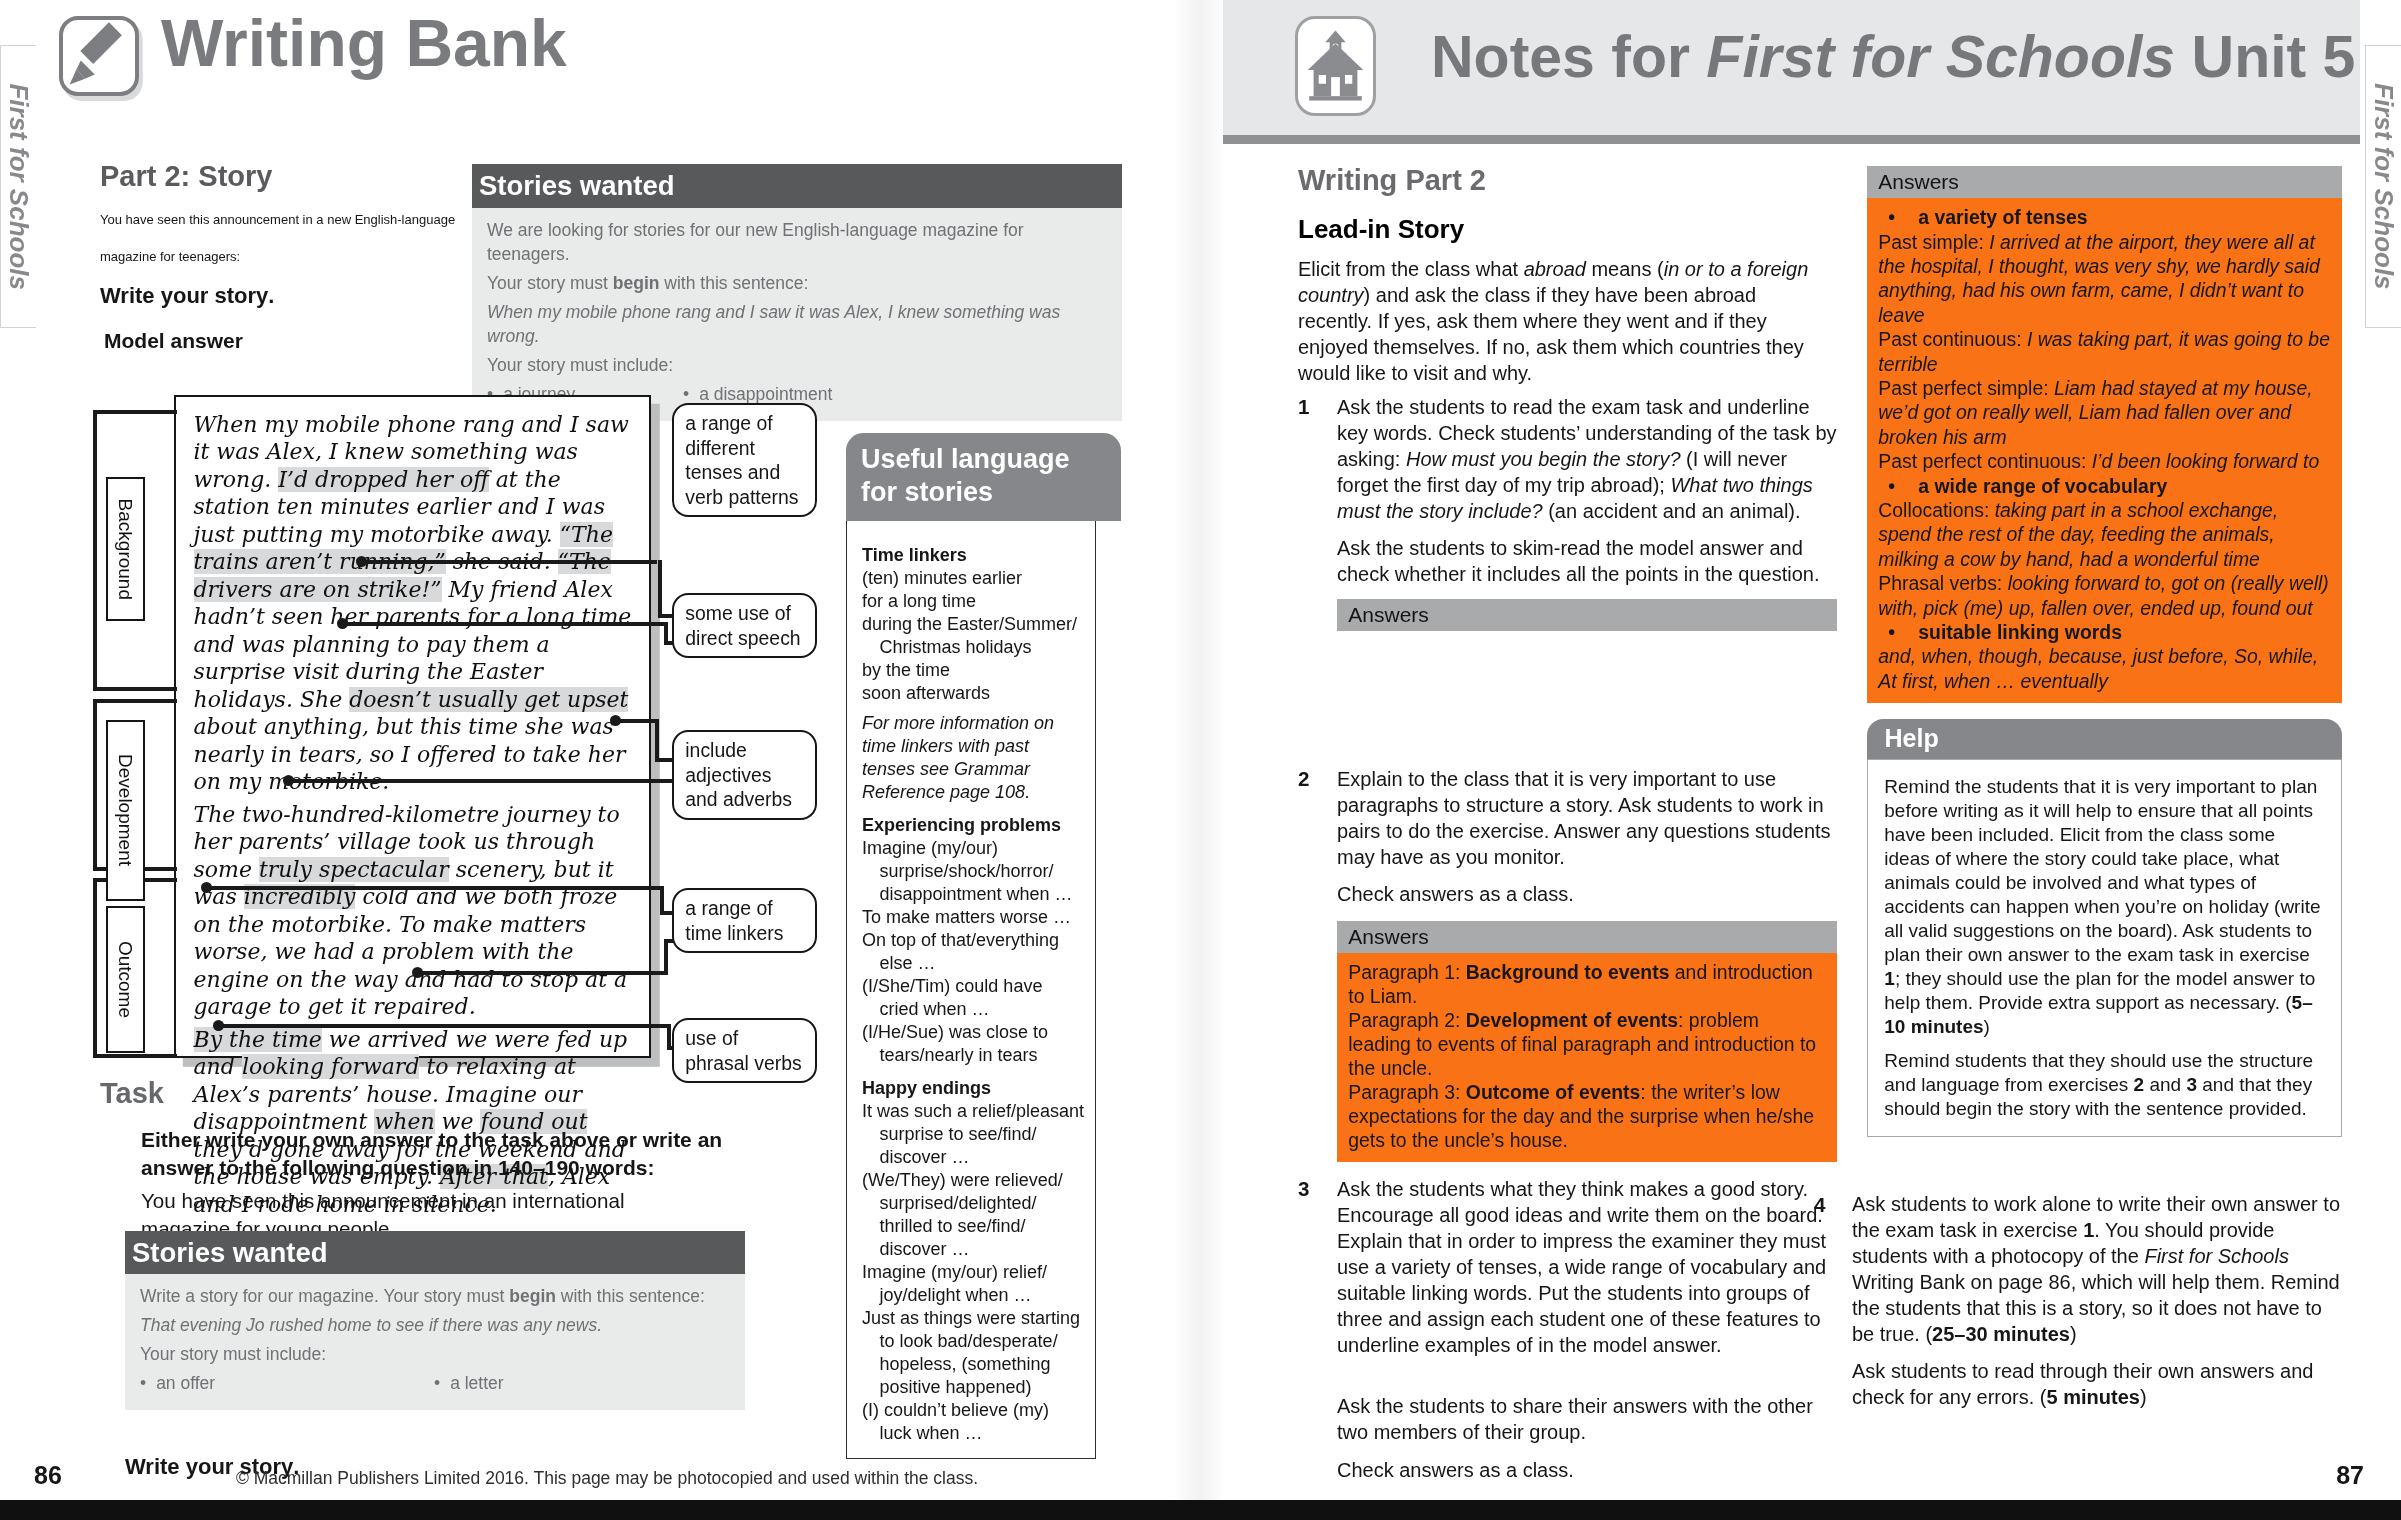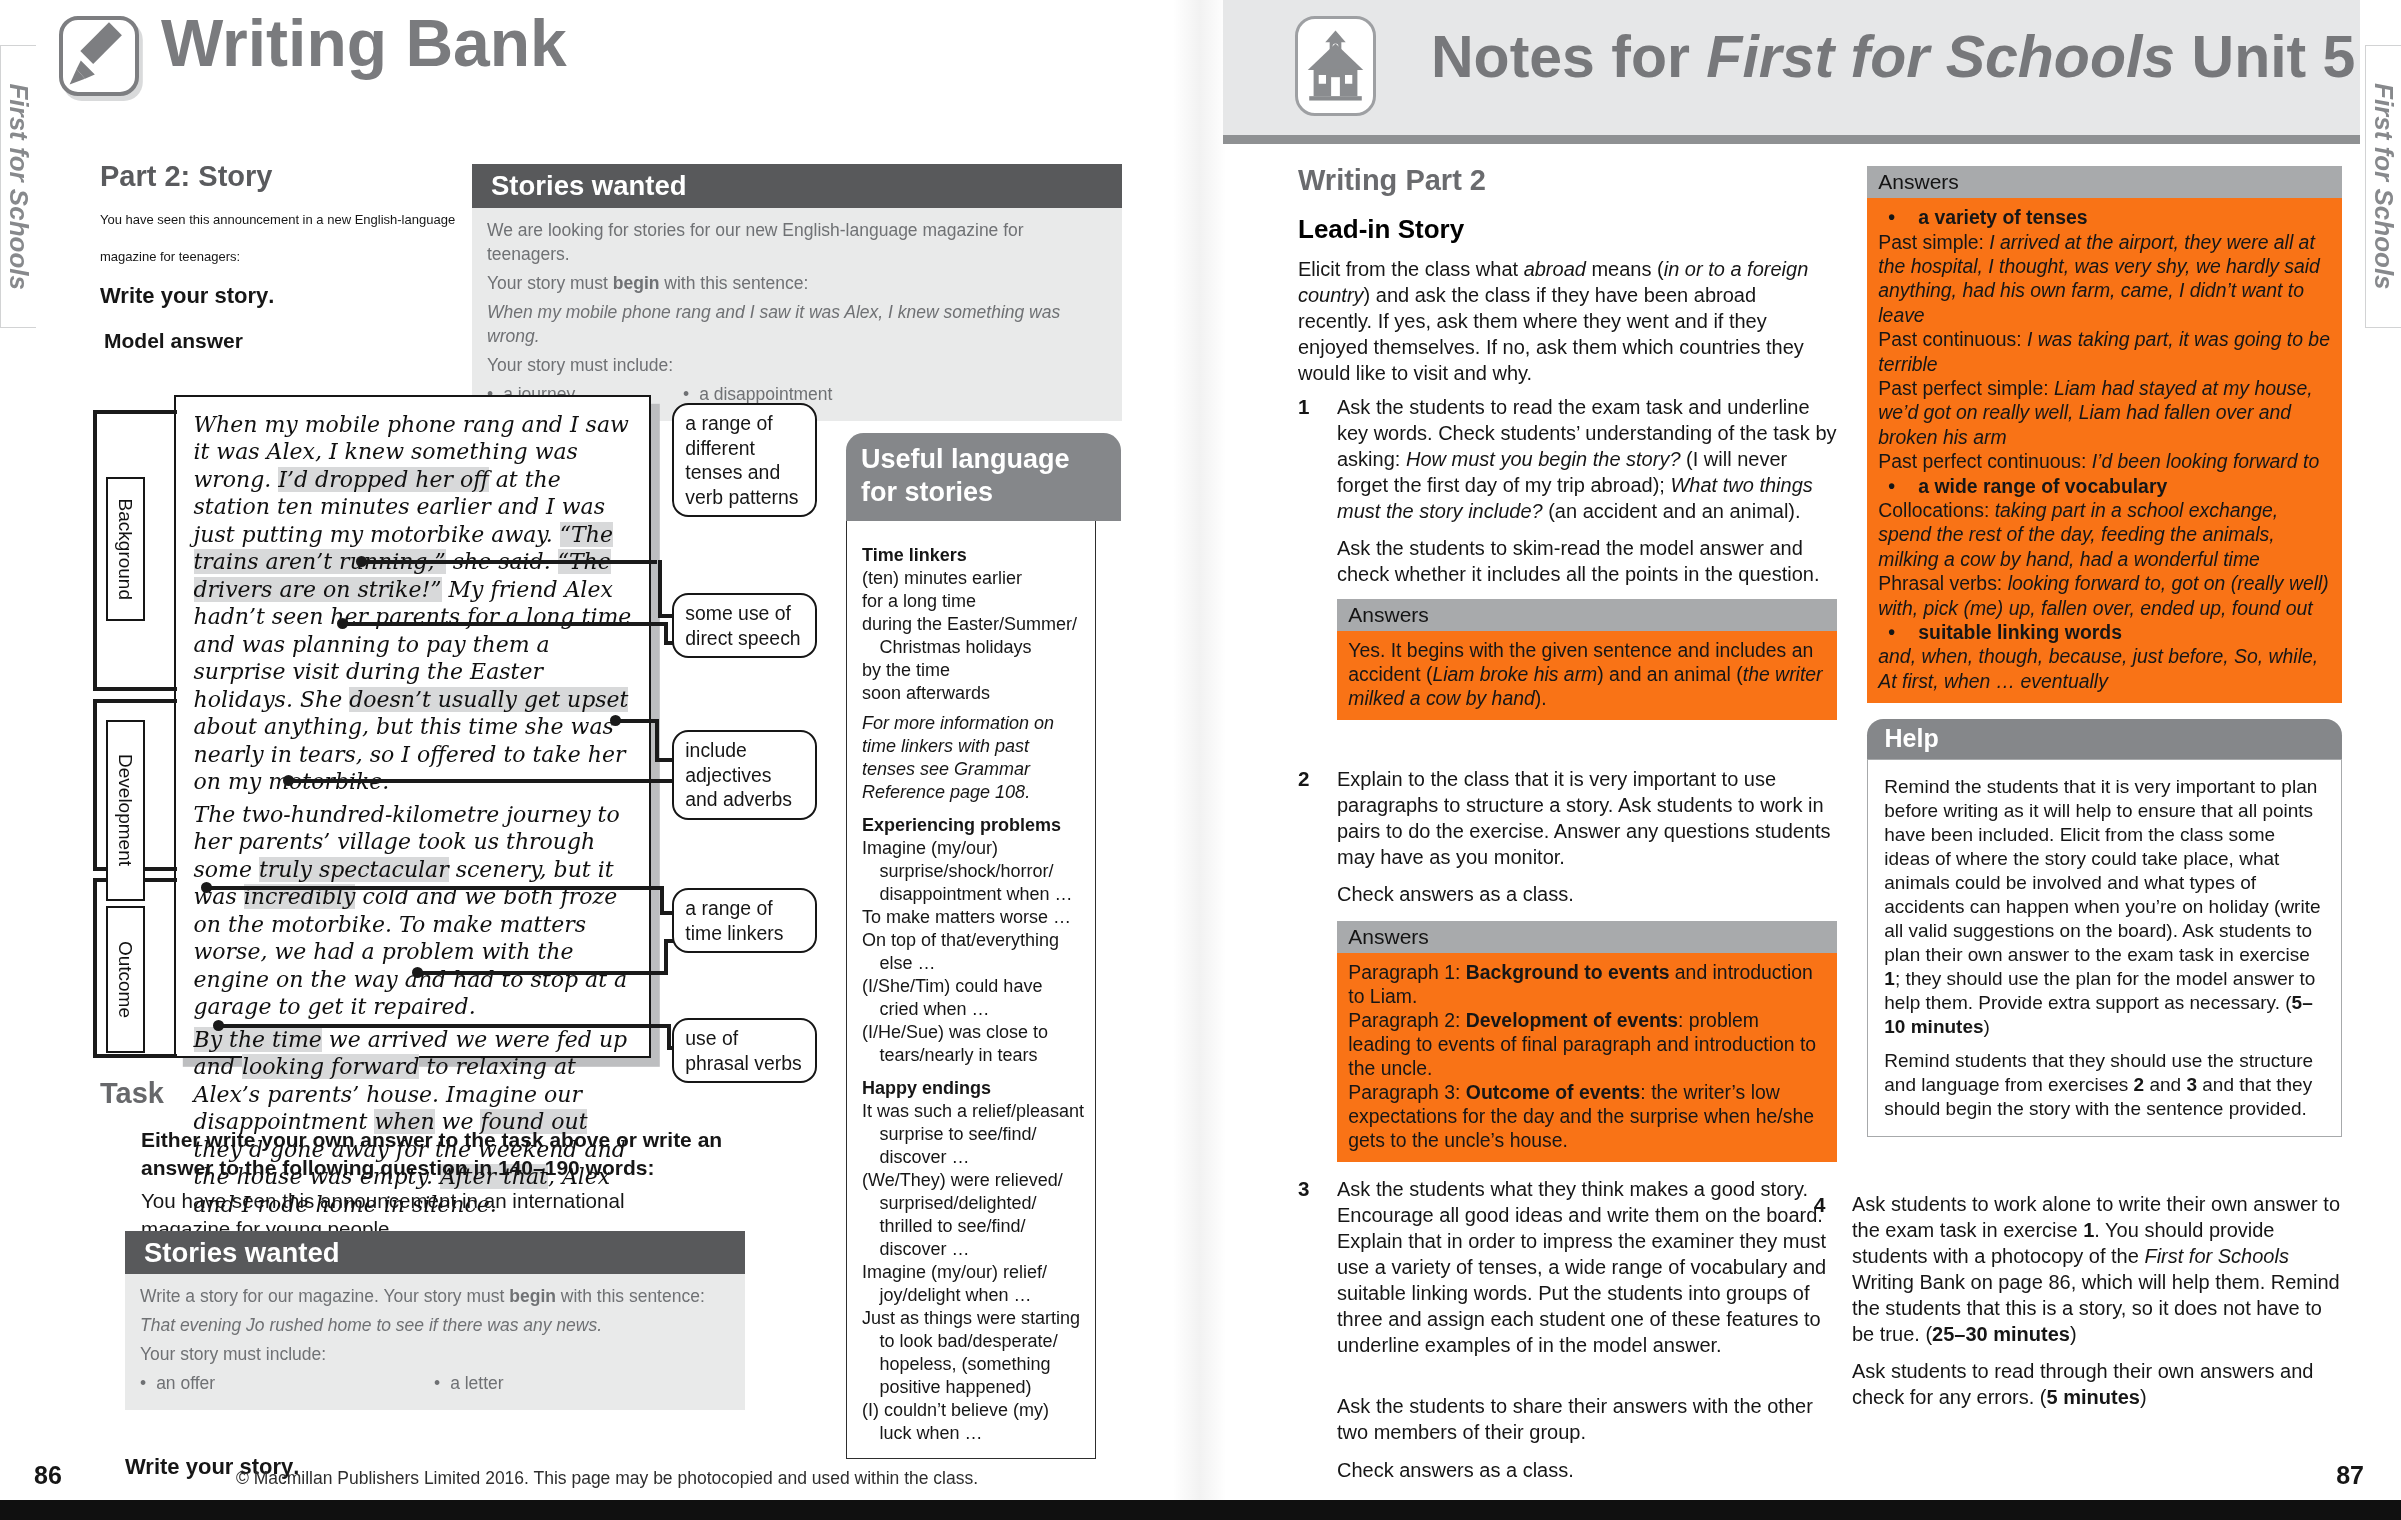--- a/index.html
+++ b/index.html
@@ -10,21 +10,21 @@
   .i{font-style:italic}
   .sb{font-weight:600}
   .xb{font-weight:800}
   .hl{background:#d8d9da}
   .ln{position:absolute;background:#1a1a1a}
   .dot{position:absolute;width:11.3px;height:11.3px;border-radius:50%;background:#1a1a1a}
   .tab{position:absolute;background:#fff;border:1.9px solid #d2d3d4;display:flex;align-items:center;justify-content:center;
        font-style:italic;font-weight:bold;color:#87898c;font-size:26px}
   .vup{writing-mode:vertical-rl;transform:rotate(180deg)}
   .vdn{writing-mode:vertical-rl}
-  .swhdr{background:#58595b;color:#fff;font-weight:bold;font-size:27.5px;display:flex;align-items:center;padding:0 19px}
+  .swhdr{background:#58595b;color:#fff;font-weight:bold;font-size:27.5px;display:flex;align-items:center;padding:0 7px}
   .swbody{background:#e9eaea;color:#6f7174;font-size:17.5px;line-height:24px;padding:10px 15px}
   .swbody .row{display:flex;margin-top:5px}
   .swbody>div{margin-bottom:5px}
   .blt::before{content:"•";margin-right:10px}
   .modelbox{position:absolute;left:174px;top:395px;width:477px;height:663px;border:2.5px solid #161616;background:#fff;
             box-shadow:8.8px 8.8px 0 #bdbec0;padding:13.8px 17.5px;font-family:"DejaVu Serif",serif;font-style:italic;
             font-size:22px;line-height:27.5px;color:#101010}
   .mp{margin-top:5px}
   .mp:first-child{margin-top:0}
   .callout{position:absolute;left:672px;width:145px;background:#fff;border:2.5px solid #161616;border-radius:16.3px;
@@ -235,21 +235,20 @@
   <div class="abs" style="left:1298px;top:164px;font-size:29px;font-weight:bold;color:#6a6b6e">Writing Part 2</div>
   <div class="abs" style="left:1298px;top:214px;font-size:26px;font-weight:bold;color:#000000">Lead-in Story</div>
   <div class="abs body32" style="left:1298px;top:256px;width:522px"><span>Elicit from the class what </span><span class="i">abroad</span><span> means (</span><span class="i">in or to a foreign country</span><span>) and ask the class if they have been abroad recently. If yes, ask them where they went and if they enjoyed themselves. If no, ask them which countries they would like to visit and why.</span></div>
 
   <div class="abs num" style="left:1298px;top:395px">1</div>
   <div class="abs body32" style="left:1337px;top:394px;width:500px"><span>Ask the students to read the exam task and underline key words. Check students’ understanding of the task by asking: </span><span class="i">How must you begin the story?</span><span> (I will never forget the first day of my trip abroad); </span><span class="i">What two things must the story include?</span><span> (an accident and an animal).</span></div>
   <div class="abs body32" style="left:1337px;top:535px;width:500px">Ask the students to skim-read the model answer and check whether it includes all the points in the question.</div>
 
   <div class="abs" style="left:1337px;top:599px;width:500px">
     <div class="ansh">Answers</div>
-    <div class="ansb"><span>Yes. It begins with the given sentence and includes an accident (</span><span class="i">Liam broke his arm</span><span>) and an animal (</span><span class="i">the writer milked a cow by hand</span><span>).</span></div>
   </div>
 
   <div class="abs num" style="left:1298px;top:767px">2</div>
   <div class="abs body32" style="left:1337px;top:766px;width:500px">Explain to the class that it is very important to use paragraphs to structure a story. Ask students to work in pairs to do the exercise. Answer any questions students may have as you monitor.</div>
   <div class="abs body32" style="left:1337px;top:881px;width:500px">Check answers as a class.</div>
 
   <div class="abs" style="left:1337px;top:921px;width:500px">
     <div class="ansh">Answers</div>
     <div class="ansb">
         <div><span>Paragraph 1: </span><span class="b">Background to events</span><span> and introduction to Liam.</span></div>

